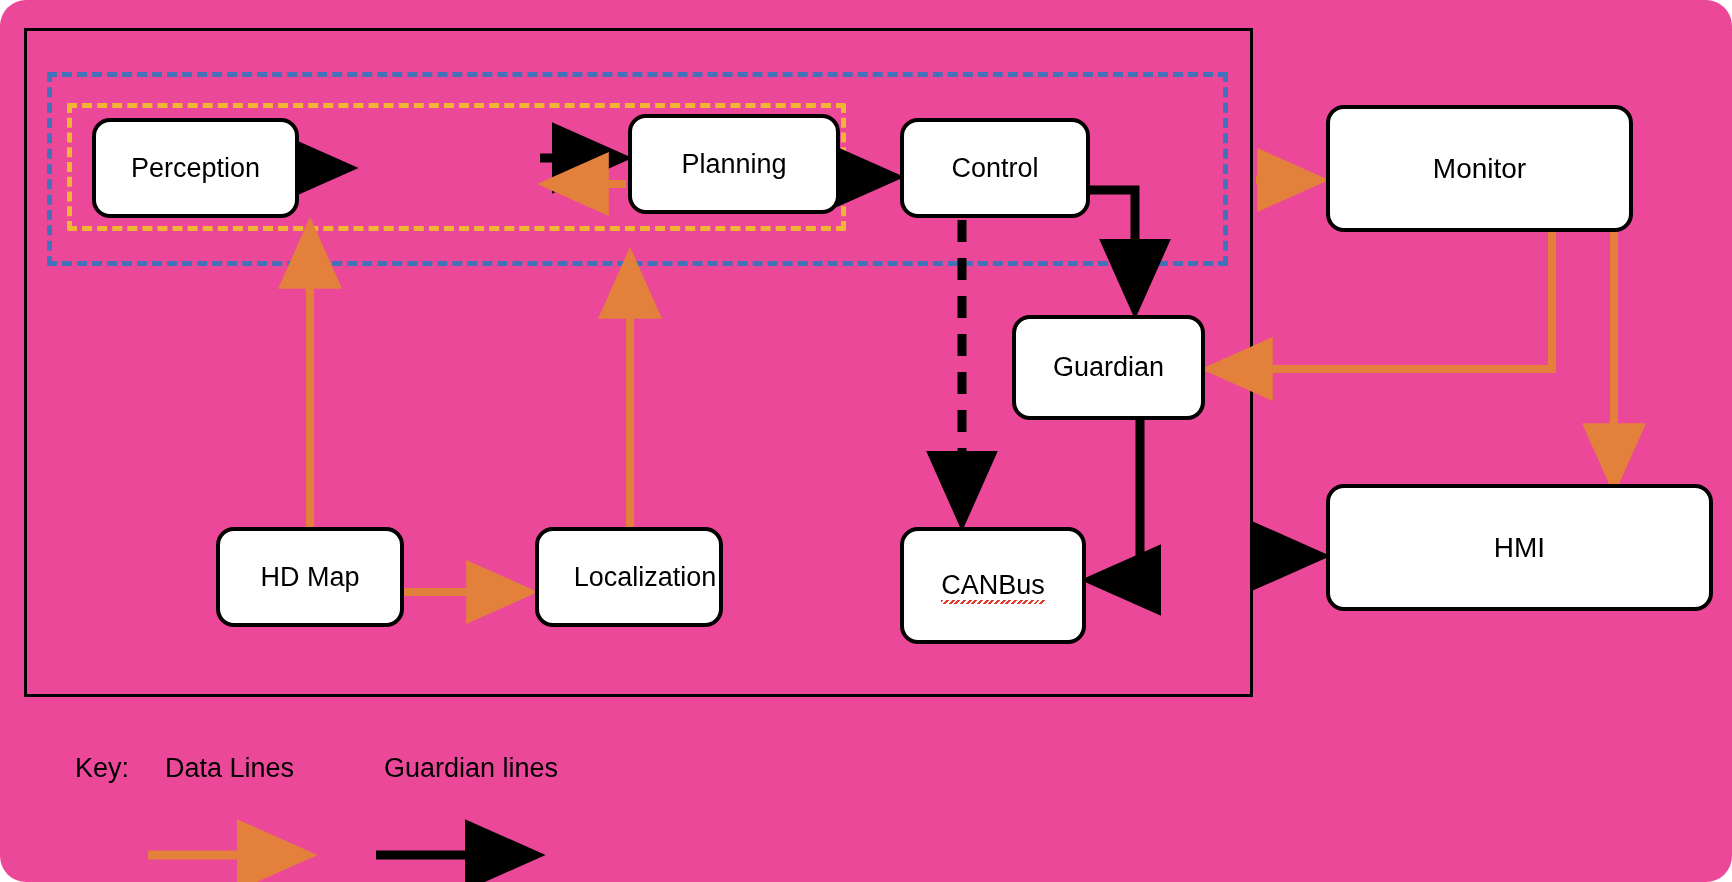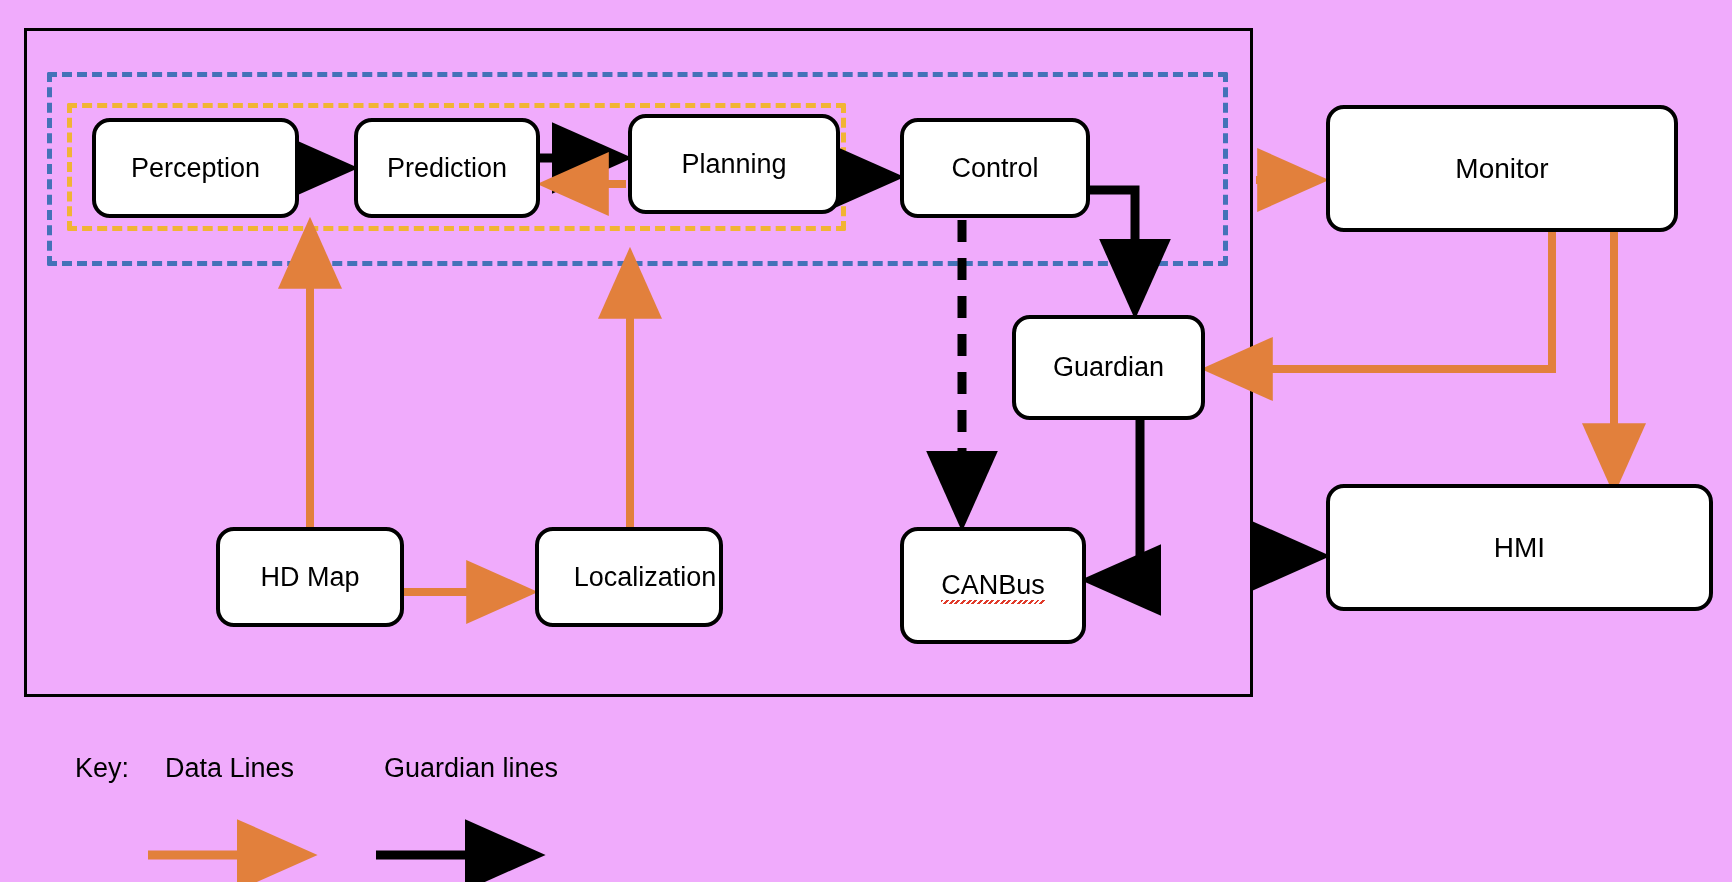--- a/index.html
+++ b/index.html
@@ -1,17 +1,17 @@
 <!DOCTYPE html>
 <html><head>
 <meta charset="utf-8">
 <style>
   html,body{margin:0;padding:0;background:#ffffff;}
-  #stage{position:relative;width:1732px;height:882px;background:#f0abfc;
-         font-family:"Liberation Sans","DejaVu Sans",sans-serif;overflow:hidden;}
+  #stage{position:relative;width:1732px;height:882px;background:#ec4899;
+         font-family:"Liberation Sans","DejaVu Sans",sans-serif;overflow:hidden;border-radius:26px;}
   svg.layer{position:absolute;left:0;top:0;width:1732px;height:882px;pointer-events:none;}
   .node{position:absolute;border:4px solid #000000;border-radius:18px;background:#ffffff;
         display:flex;align-items:center;justify-content:center;box-sizing:border-box;}
   .node span{font-size:27px;color:#000000;line-height:1;white-space:nowrap;}
   .node.wide span{font-size:28px;}
   .misspelled{text-decoration:none;position:relative;}
   .misspelled::after{content:"";position:absolute;left:0;right:0;bottom:-5px;height:4px;
       background-image:repeating-linear-gradient(135deg,#e03b2a 0 2px,transparent 2px 4px);}
   .outer-frame{position:absolute;left:24px;top:28px;width:1229px;height:669px;
       border:3px solid #000000;box-sizing:border-box;background:transparent;}
@@ -103,23 +103,20 @@
     </g>
     <g>
       <line x1="376" y1="855" x2="533" y2="855" stroke="#000" stroke-width="9" marker-end="url(#arrB)"></line>
     </g>
   </svg>
 
   <div class="node" style="left:92px;top:118px;width:207px;height:100px;">
     <span>Perception</span>
   </div>
 
-  <div class="node" style="left:354px;top:118px;width:186px;height:100px;">
-    <span>Prediction</span>
-  </div>
 
   <div class="node" style="left:628px;top:114px;width:212px;height:100px;">
     <span>Planning</span>
   </div>
 
   <div class="node" style="left:900px;top:118px;width:190px;height:100px;">
     <span>Control</span>
   </div>
 
   <div class="node" style="left:1012px;top:315px;width:193px;height:105px;">
@@ -131,21 +128,21 @@
   </div>
 
   <div class="node" style="left:216px;top:527px;width:188px;height:100px;">
     <span>HD Map</span>
   </div>
 
   <div class="node" style="left:535px;top:527px;width:188px;height:100px;padding-left:32px;">
     <span>Localization</span>
   </div>
 
-  <div class="node wide" style="left:1326px;top:105px;width:352px;height:127px;">
+  <div class="node wide" style="left:1326px;top:105px;width:307px;height:127px;">
     <span>Monitor</span>
   </div>
 
   <div class="node wide" style="left:1326px;top:484px;width:387px;height:127px;">
     <span>HMI</span>
   </div>
 
   <div class="legend">
     <div class="legend-text" style="left:75px;top:733px;">Key:</div>
     <div class="legend-text" style="left:165px;top:733px;">Data Lines</div>

